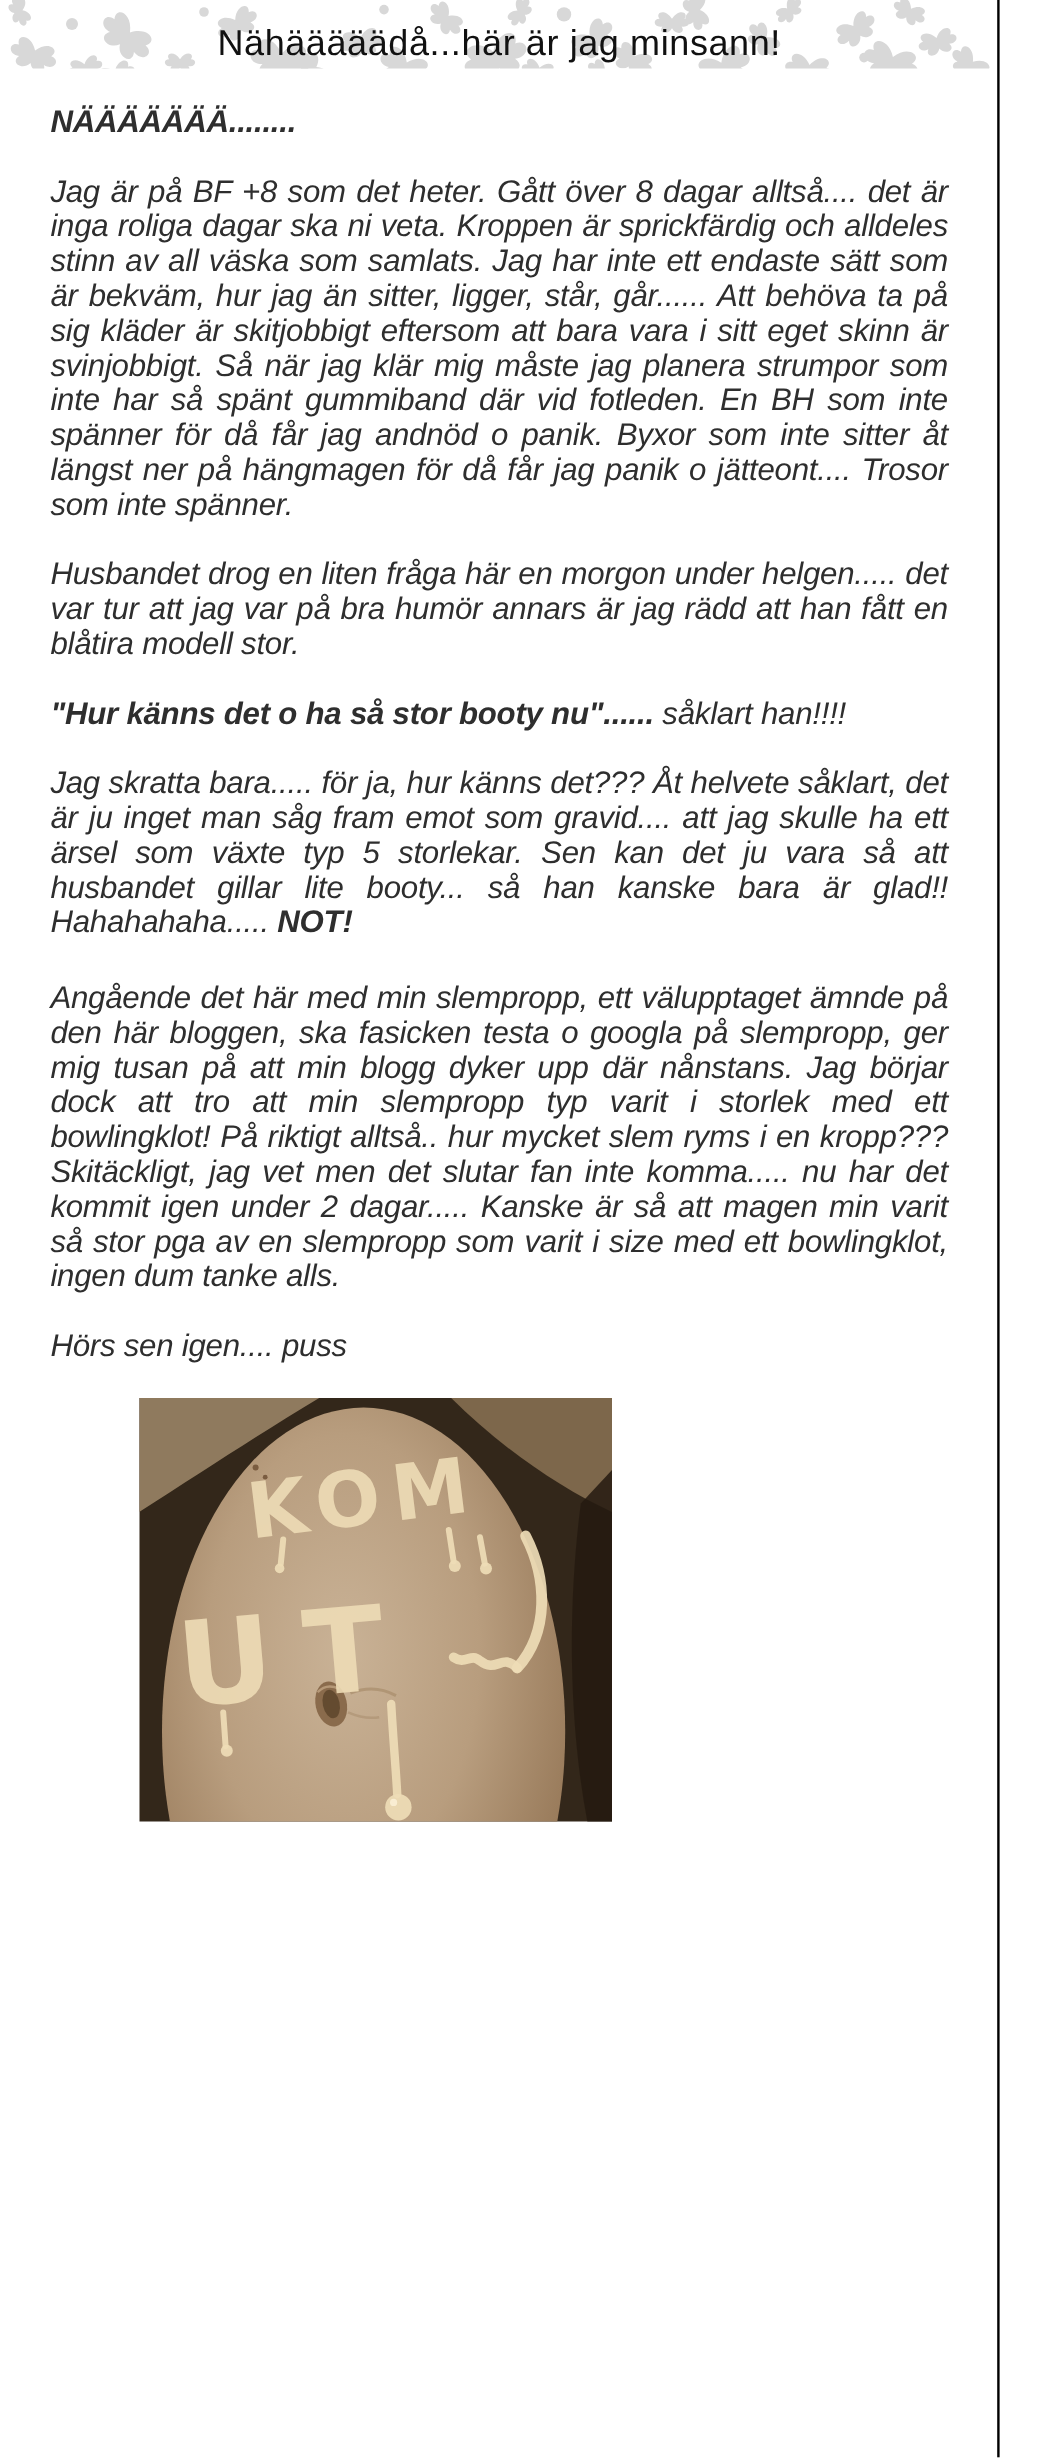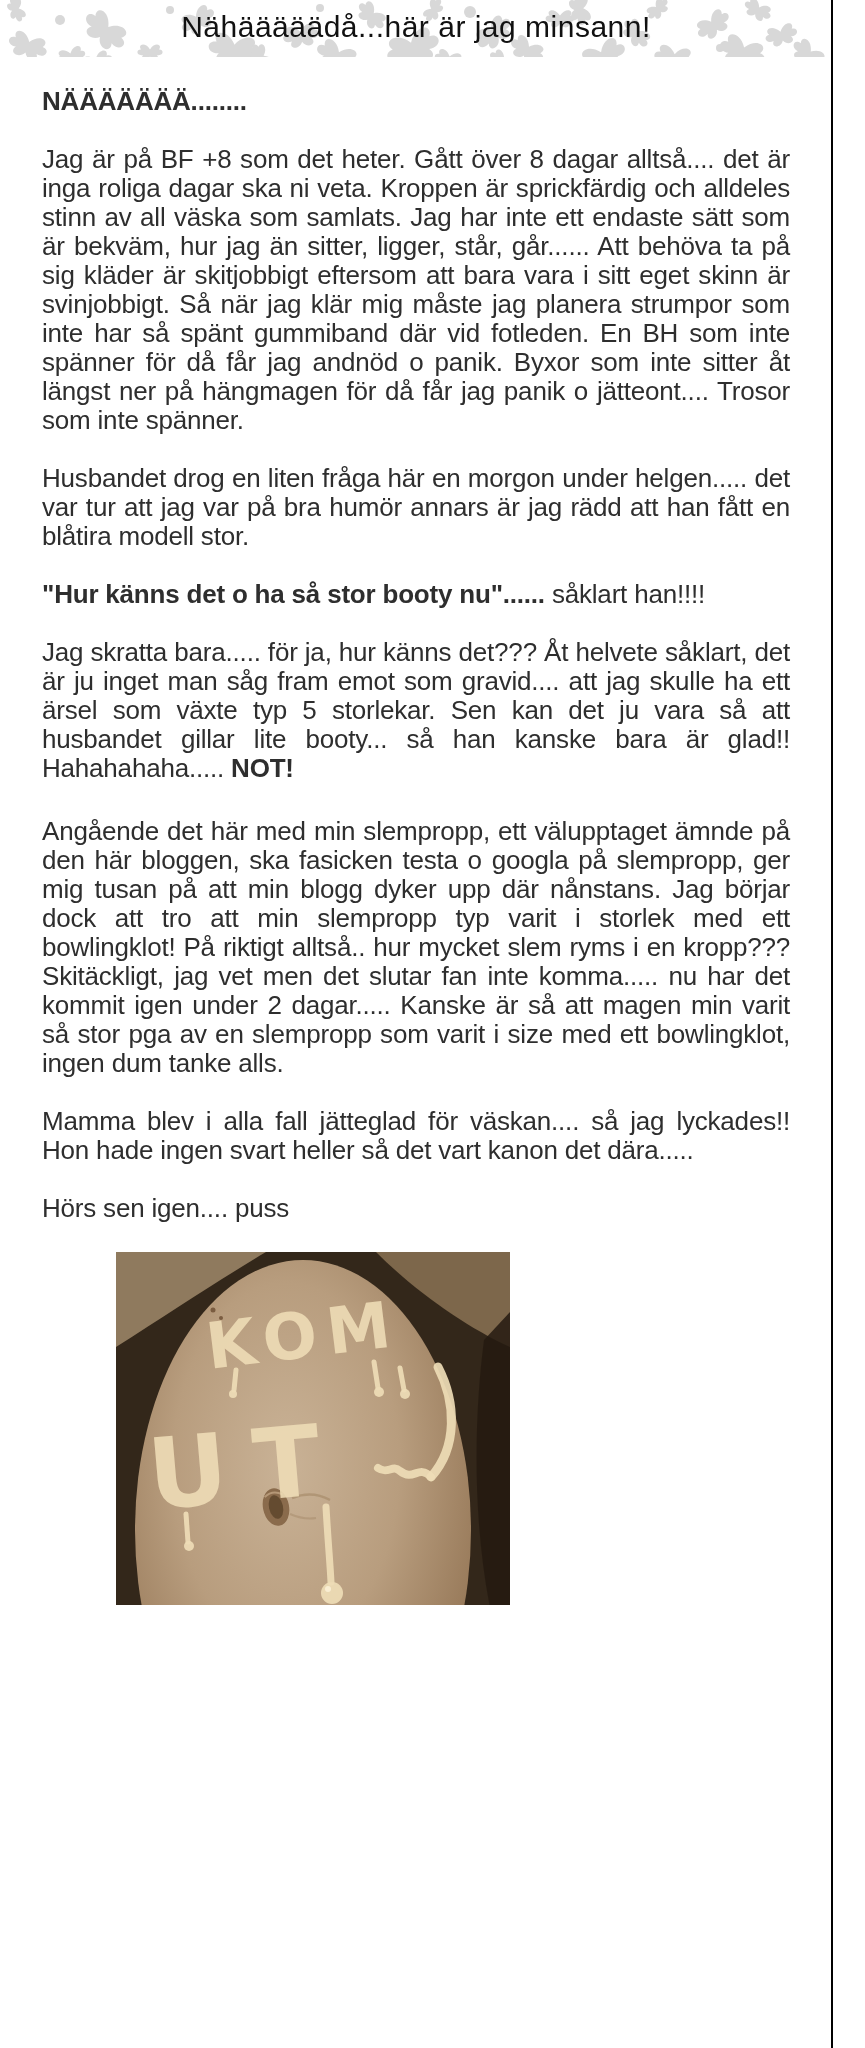--- a/index.html
+++ b/index.html
@@ -9,29 +9,30 @@
     font-family:"Liberation Sans",sans-serif;
   }
   .right-border{
     position:absolute;left:831px;top:0;width:2px;height:2048px;
     background:var(--border,#000);
   }
   .post-header{position:relative;width:832px;height:57px;}
   .pattern-svg{position:absolute;left:0;top:0;}
   .bf{fill:var(--pattern,#d8d8d8);}
   .post-title{
-    position:relative;margin:0;padding-top:10px;
+    position:relative;margin:0;padding-top:20px;
     text-align:center;
     font-size:30px;font-weight:400;letter-spacing:.5px;
     color:var(--title,#111);
   }
   .post-body{
     width:748px;margin:30px 0 0 42px;
     font-size:26px;line-height:29px;letter-spacing:-0.2px;
     color:var(--text,#2e2e2e);
+    font-style:italic;
   }
   p.para{margin:0 0 29px 0;text-align:justify;}
   p.para.big-gap{margin-top:34px;}
   p.para b{font-weight:700;}
   .belly-photo{
     margin:23px 0 0 116px;padding:0;
     width:394px;height:353px;overflow:hidden;
   }
   .belly-photo svg{display:block;}
   .cream-stroke{stroke:var(--cream,#eedcb6);fill:none;stroke-linecap:round;stroke-linejoin:round;opacity:.92;}
@@ -93,21 +94,20 @@
     <h1 class="post-title">Nähääääädå...här är jag minsann!</h1>
   </header>
 
   <main class="post-body">
       <p class="para"><b>NÄÄÄÄÄÄÄ........</b></p>
       <p class="para"><span>Jag är på BF +8 som det heter. Gått över 8 dagar alltså.... det är inga roliga dagar ska ni veta. Kroppen är sprickfärdig och alldeles stinn av all väska som samlats. Jag har inte ett endaste sätt som är bekväm, hur jag än sitter, ligger, står, går...... Att behöva ta på sig kläder är skitjobbigt eftersom att bara vara i sitt eget skinn är svinjobbigt. Så när jag klär mig måste jag planera strumpor som inte har så spänt gummiband där vid fotleden. En BH som inte spänner för då får jag andnöd o panik. Byxor som inte sitter åt längst ner på hängmagen för då får jag panik o jätteont.... Trosor som inte spänner.</span></p>
       <p class="para"><span>Husbandet drog en liten fråga här en morgon under helgen..... det var tur att jag var på bra humör annars är jag rädd att han fått en blåtira modell stor.</span></p>
       <p class="para"><b>"Hur känns det o ha så stor booty nu"......</b><span> såklart han!!!!</span></p>
       <p class="para"><span>Jag skratta bara..... för ja, hur känns det??? Åt helvete såklart, det är ju inget man såg fram emot som gravid.... att jag skulle ha ett ärsel som växte typ 5 storlekar. Sen kan det ju vara så att husbandet gillar lite booty... så han kanske bara är glad!! Hahahahaha..... </span><b>NOT!</b></p>
       <p class="para big-gap"><span>Angående det här med min slempropp, ett välupptaget ämnde på den här bloggen, ska fasicken testa o googla på slempropp, ger mig tusan på att min blogg dyker upp där nånstans. Jag börjar dock att tro att min slempropp typ varit i storlek med ett bowlingklot! På riktigt alltså.. hur mycket slem ryms i en kropp??? Skitäckligt, jag vet men det slutar fan inte komma..... nu har det kommit igen under 2 dagar..... Kanske är så att magen min varit så stor pga av en slempropp som varit i size med ett bowlingklot, ingen dum tanke alls.</span></p>
-      <p class="para"><span>Mamma blev i alla fall jätteglad för väskan.... så jag lyckades!! Hon hade ingen svart heller så det vart kanon det dära.....</span></p>
       <p class="para"><span>Hörs sen igen.... puss</span></p>
     </main>
 
   <figure class="belly-photo">
     <svg width="394" height="500" viewBox="0 0 394 500">
       <defs>
         <radialGradient id="gBelly" cx="0.45" cy="0.38" r="0.75">
           <stop offset="0" stop-color="#c9b296"></stop>
           <stop offset="0.45" stop-color="#b89d7e"></stop>
           <stop offset="0.78" stop-color="#9a7c5c"></stop>

